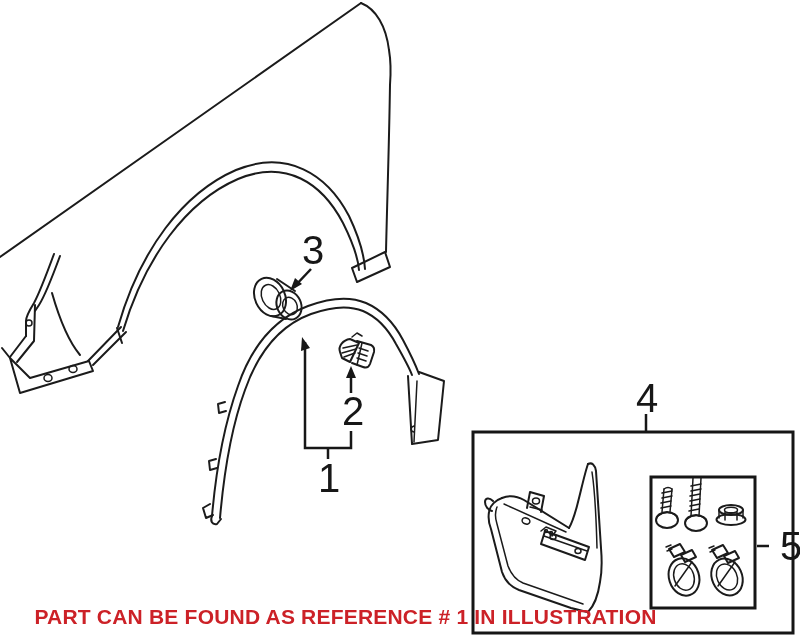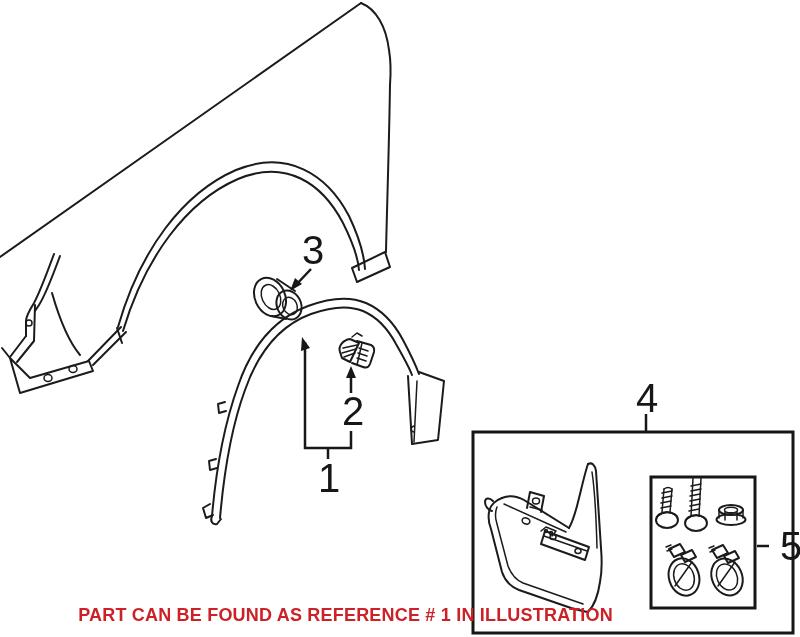--- a/index.html
+++ b/index.html
@@ -1,21 +1,21 @@
 <!DOCTYPE html>
 <html><head>
 <meta charset="utf-8">
 <style>
   html,body{margin:0;padding:0;background:#ffffff;}
   .stage{position:relative;width:800px;height:637px;background:#ffffff;overflow:hidden;
          font-family:"Liberation Sans",sans-serif;}
   .stage svg{position:absolute;left:0;top:0;}
   .callout-num{font-family:"Liberation Sans",sans-serif;font-size:40px;fill:#171717;}
   .note{position:absolute;left:0;top:605px;width:691px;text-align:center;
-        font-family:"Liberation Sans",sans-serif;font-weight:bold;font-size:18px;
+        font-family:"Liberation Sans",sans-serif;font-weight:bold;font-size:21px;
         letter-spacing:.2px;color:#cc2127;z-index:5;}
   .ln{fill:none;stroke:#1b1b1b;stroke-width:2;stroke-linecap:round;stroke-linejoin:round;}
   .fine{fill:none;stroke:#1b1b1b;stroke-width:1.5;stroke-linecap:round;stroke-linejoin:round;}
   .box{fill:none;stroke:#161616;stroke-width:3;}
   .call{fill:none;stroke:#171717;stroke-width:2.5;stroke-linecap:butt;}
   .head{fill:#171717;stroke:none;}
 </style>
 </head>
 <body>
 

